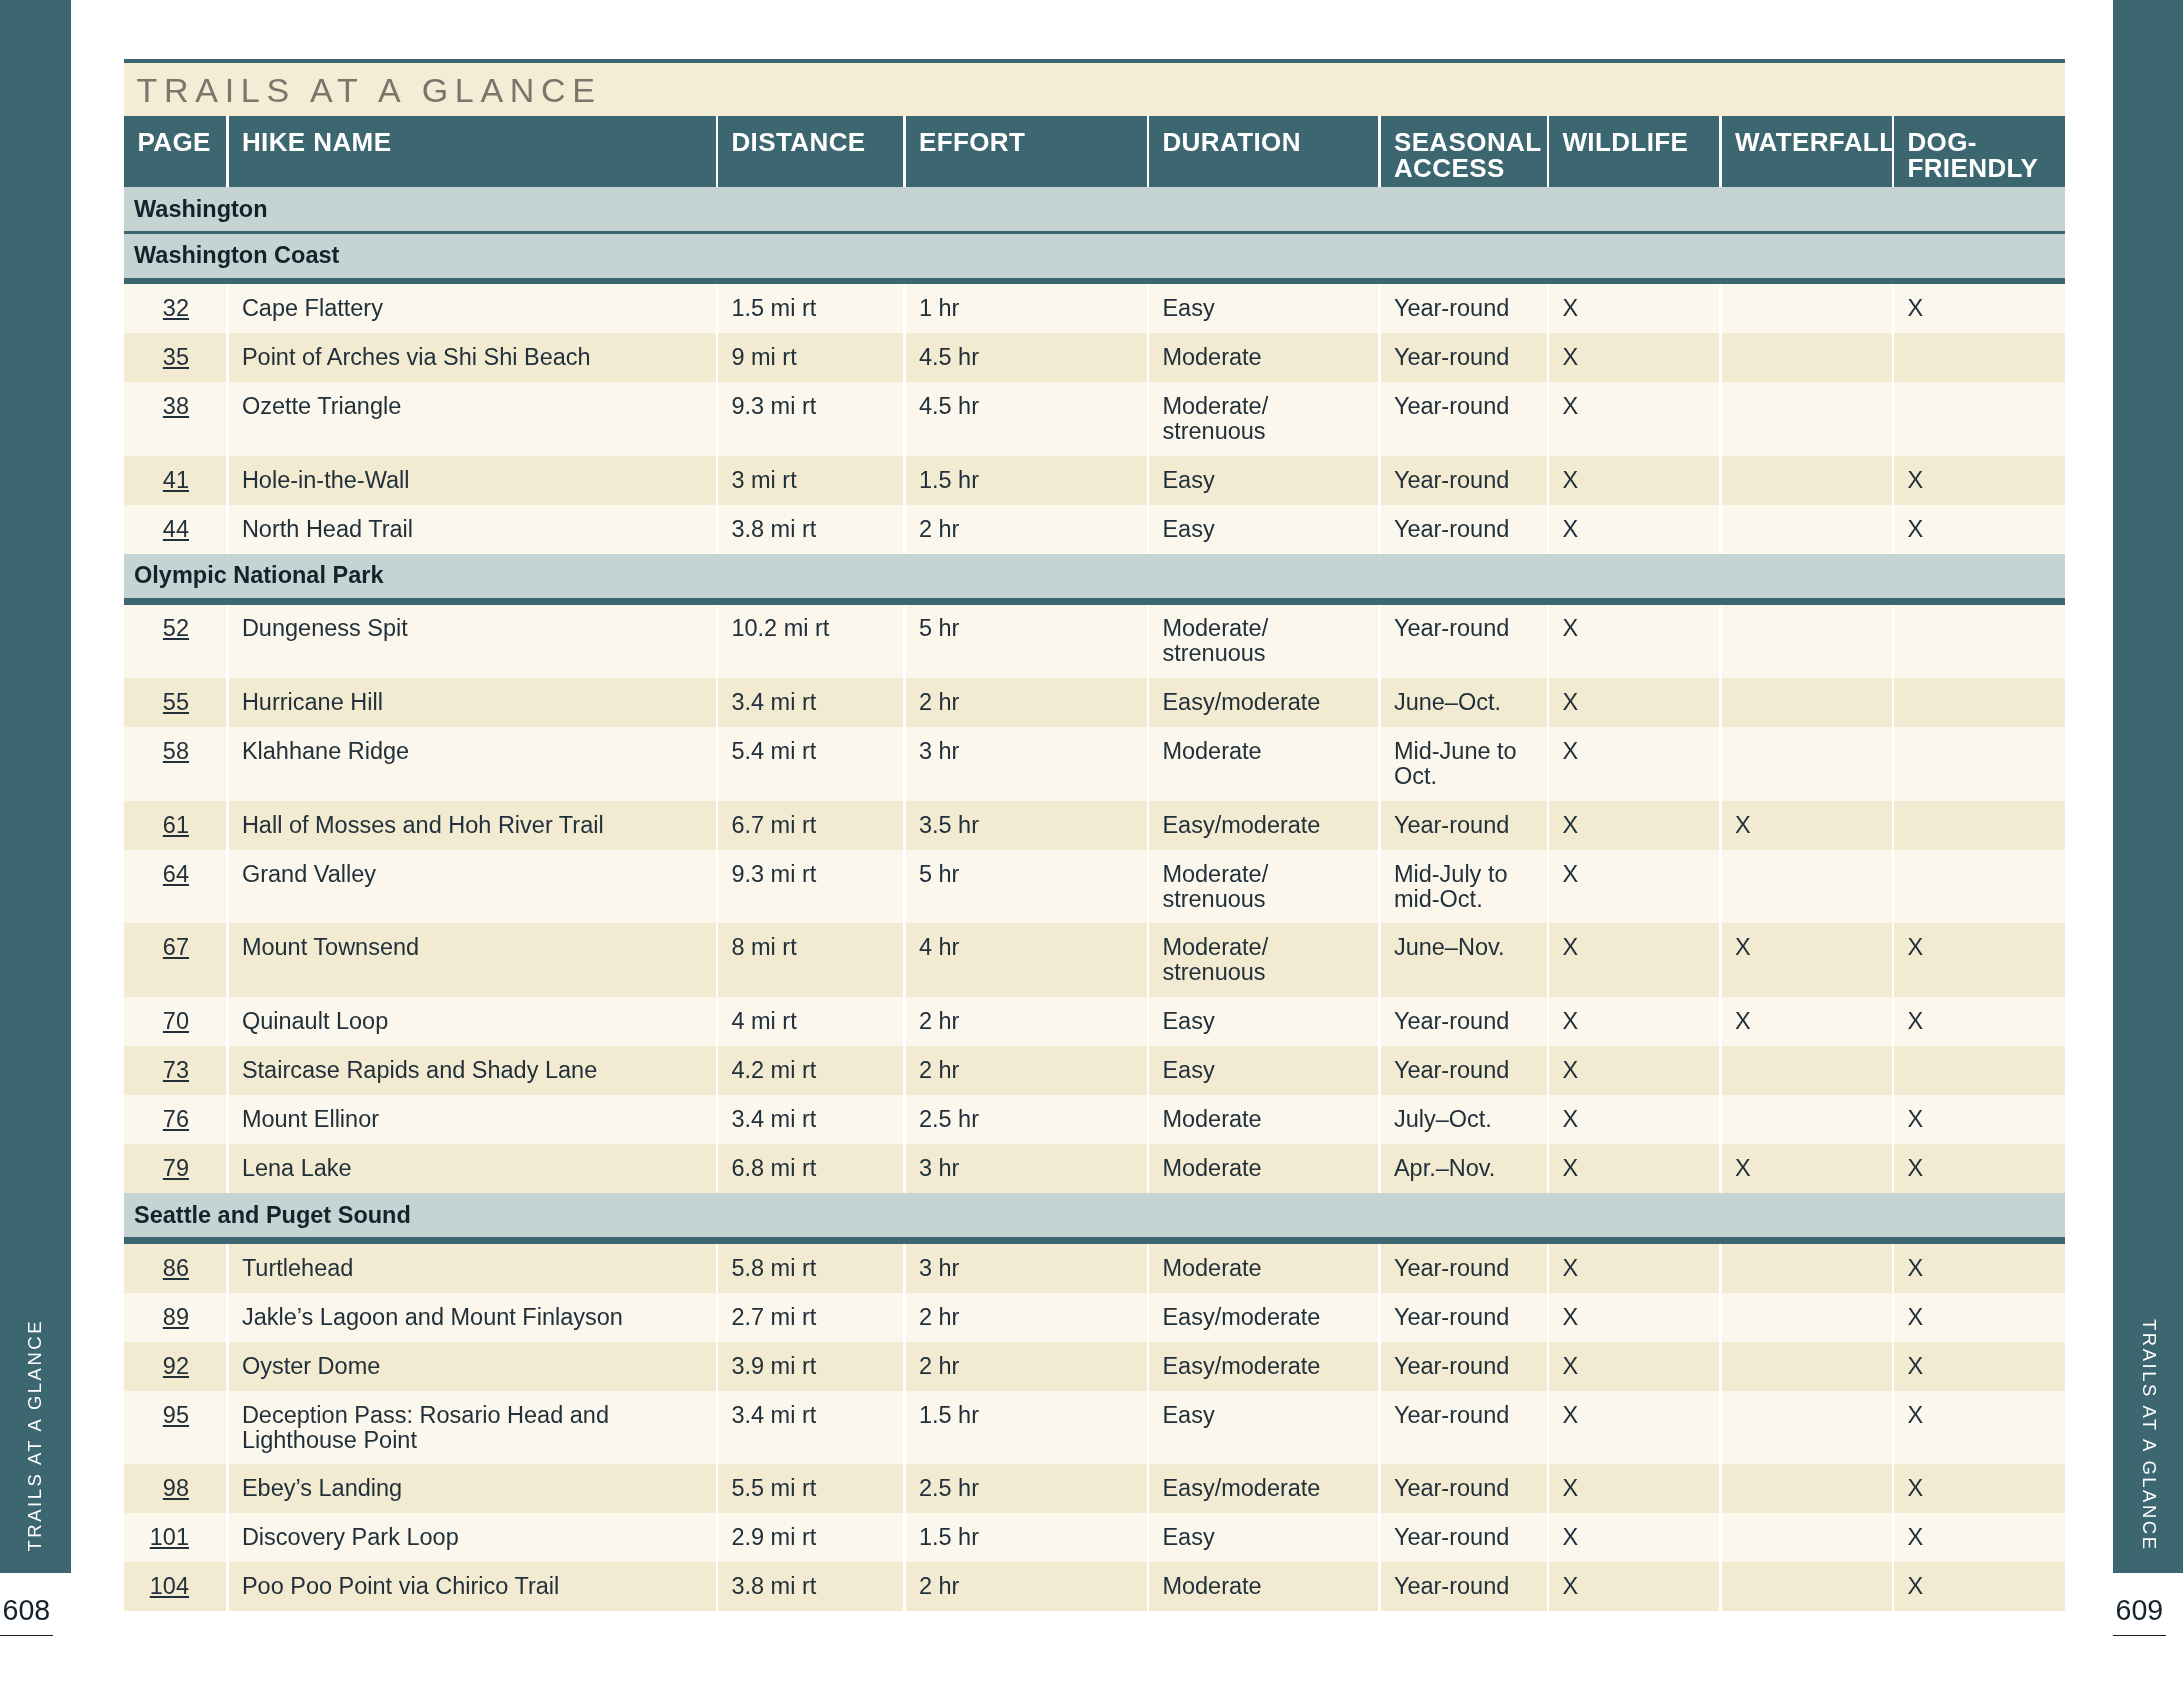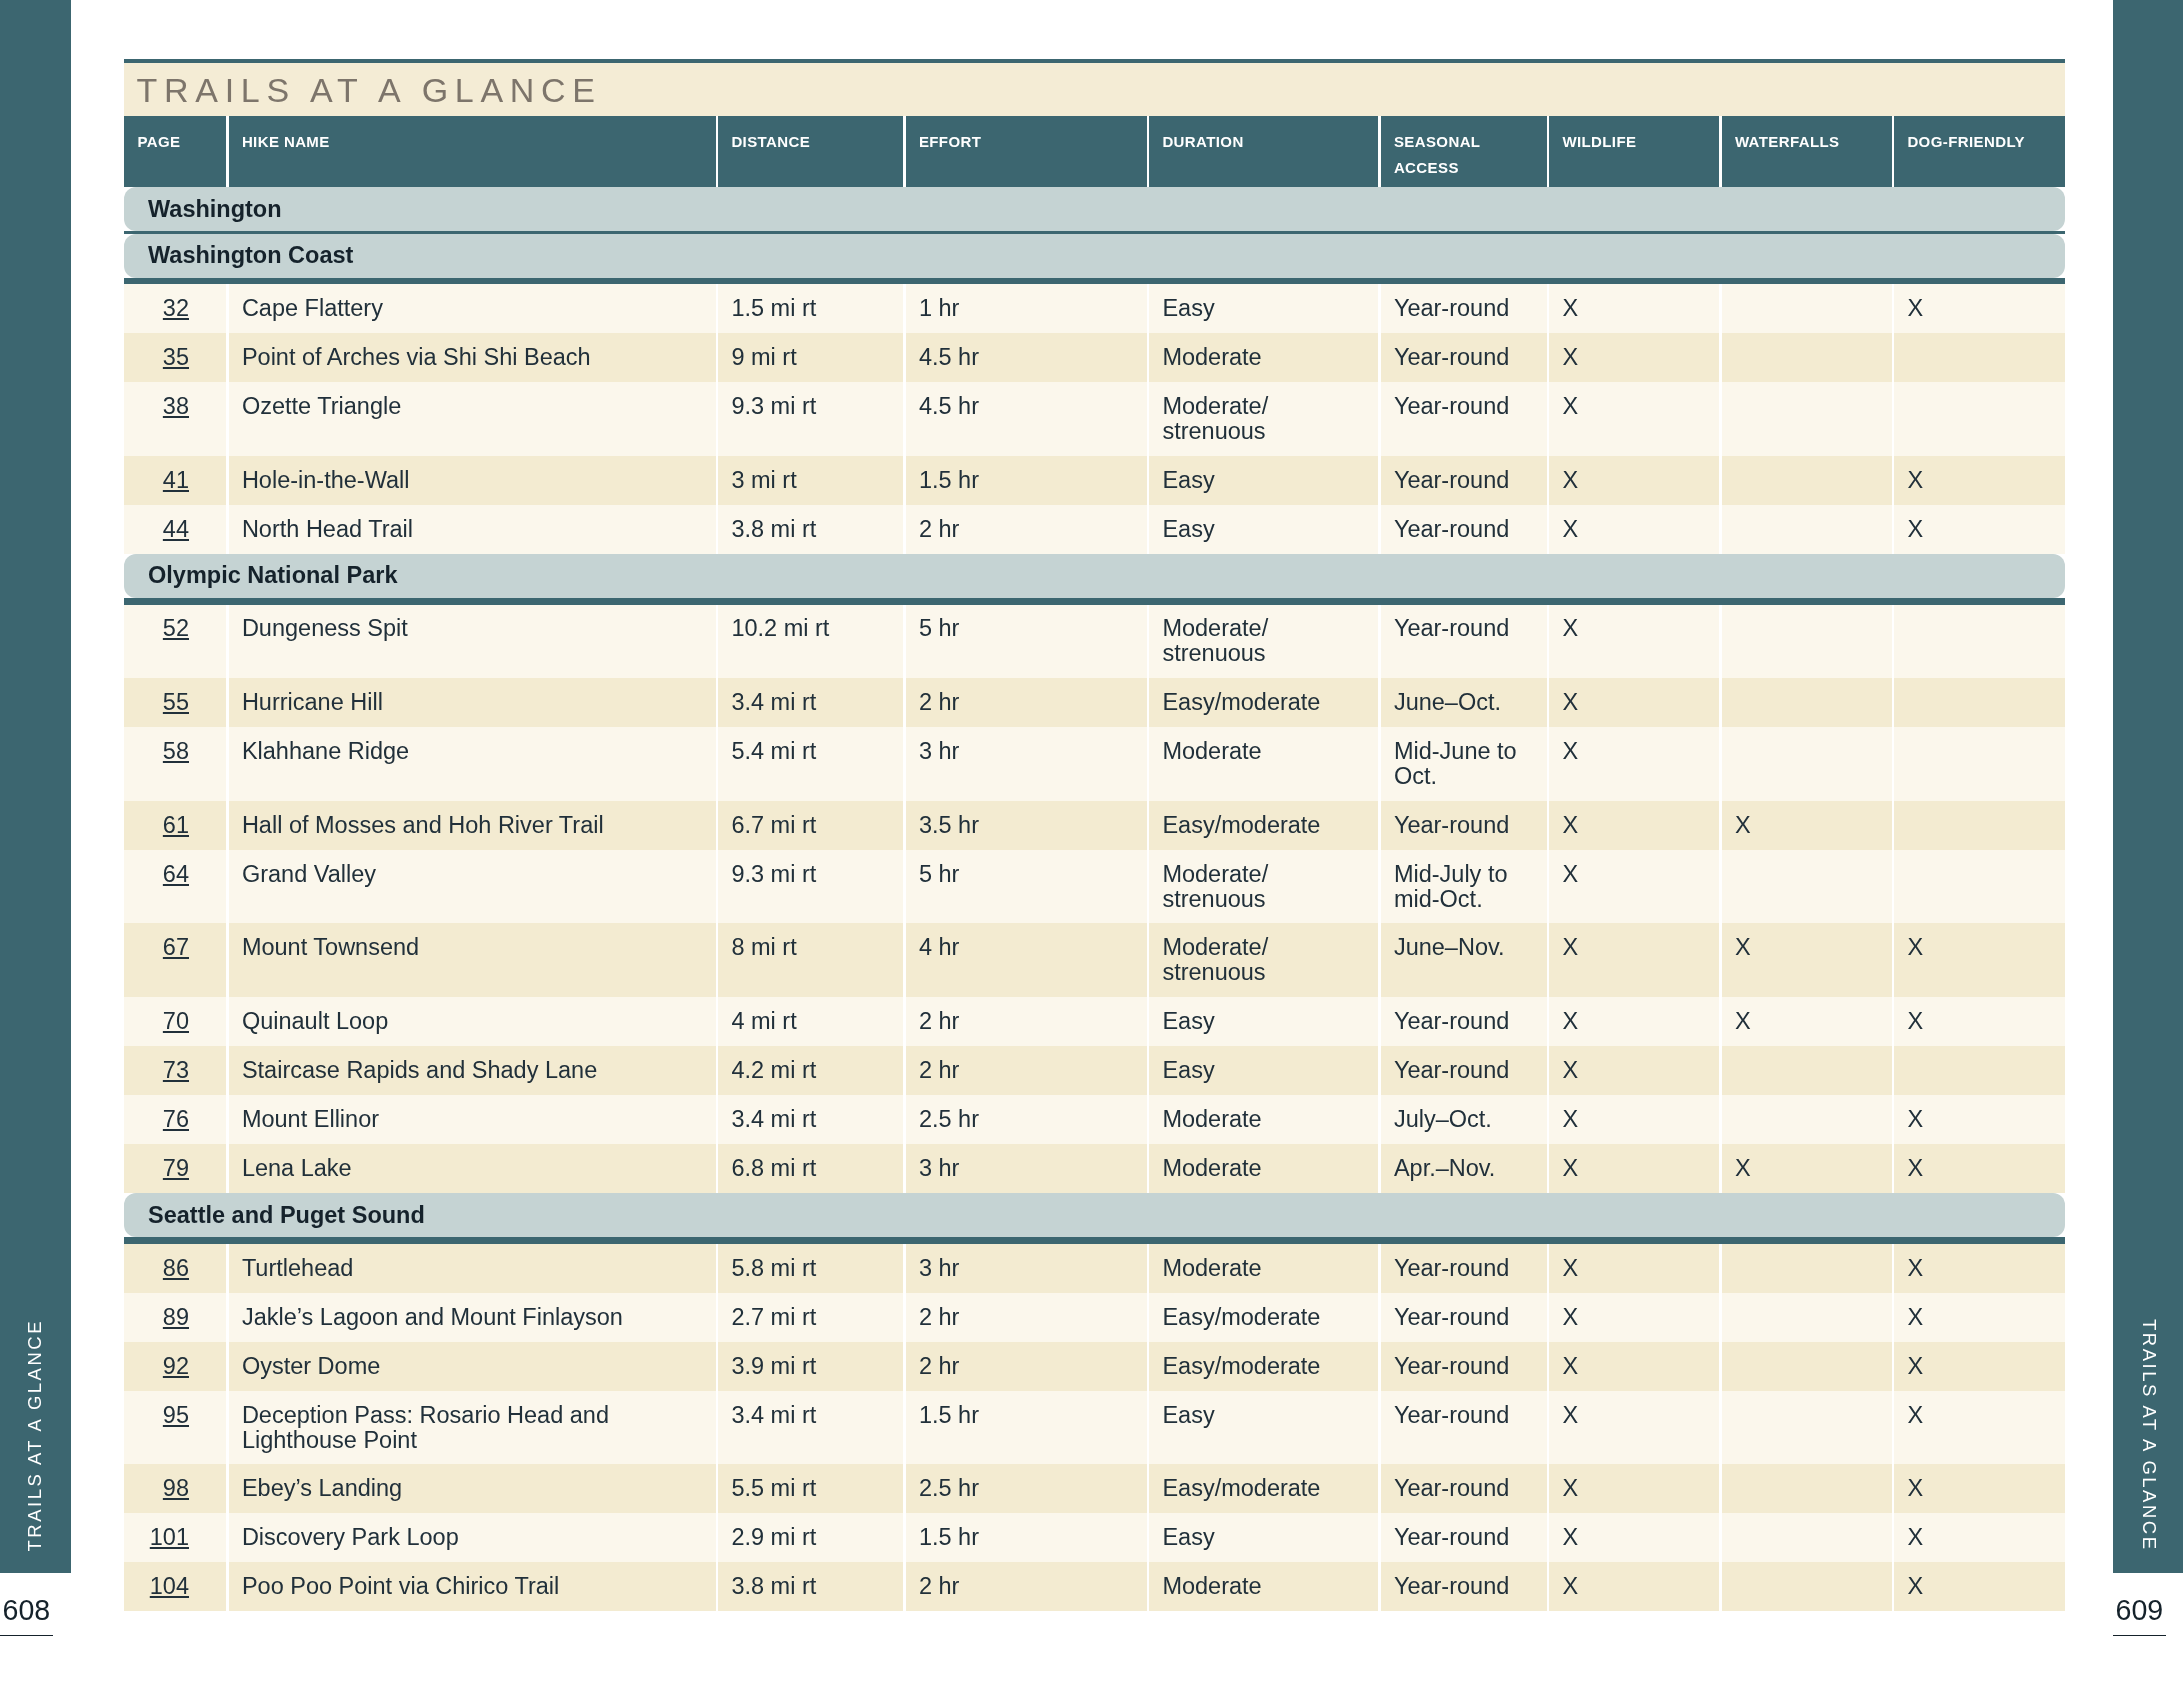--- a/index.html
+++ b/index.html
@@ -50,27 +50,27 @@
     color:var(--title-ink);line-height:1;
   }
   .grid9{
     display:grid;
     grid-template-columns:102px 487px 185px 241px 229px 166px 170px 170px 1fr;
     column-gap:2.5px;
     background:var(--paper);
   }
   .hcell{
     background:var(--teal);color:#fff;
-    font-size:15px;font-weight:bold;line-height:26px;letter-spacing:0.4px;
+    font-size:26px;font-weight:bold;line-height:26px;letter-spacing:0.4px;
     padding:12.6px 5px 0 13.4px;min-height:71px;
   }
   .band{
     height:44px;background:var(--band);
-    display:flex;align-items:center;padding-left:24px;
-    font-size:23.5px;font-weight:bold;color:var(--ink-dark);border-radius:12px;
+    display:flex;align-items:center;padding-left:10px;
+    font-size:23.5px;font-weight:bold;color:var(--ink-dark);
   }
   .rule-thin{height:2.5px;background:var(--teal);}
   .rule-thick{height:6.7px;background:var(--teal);}
   .trow{background:var(--paper);}
   .cell{
     padding:11.8px 13.4px;min-height:49px;
     font-size:23.5px;line-height:25px;
     white-space:pre-line;
   }
   .trow.light .cell{background:var(--row-light);}

